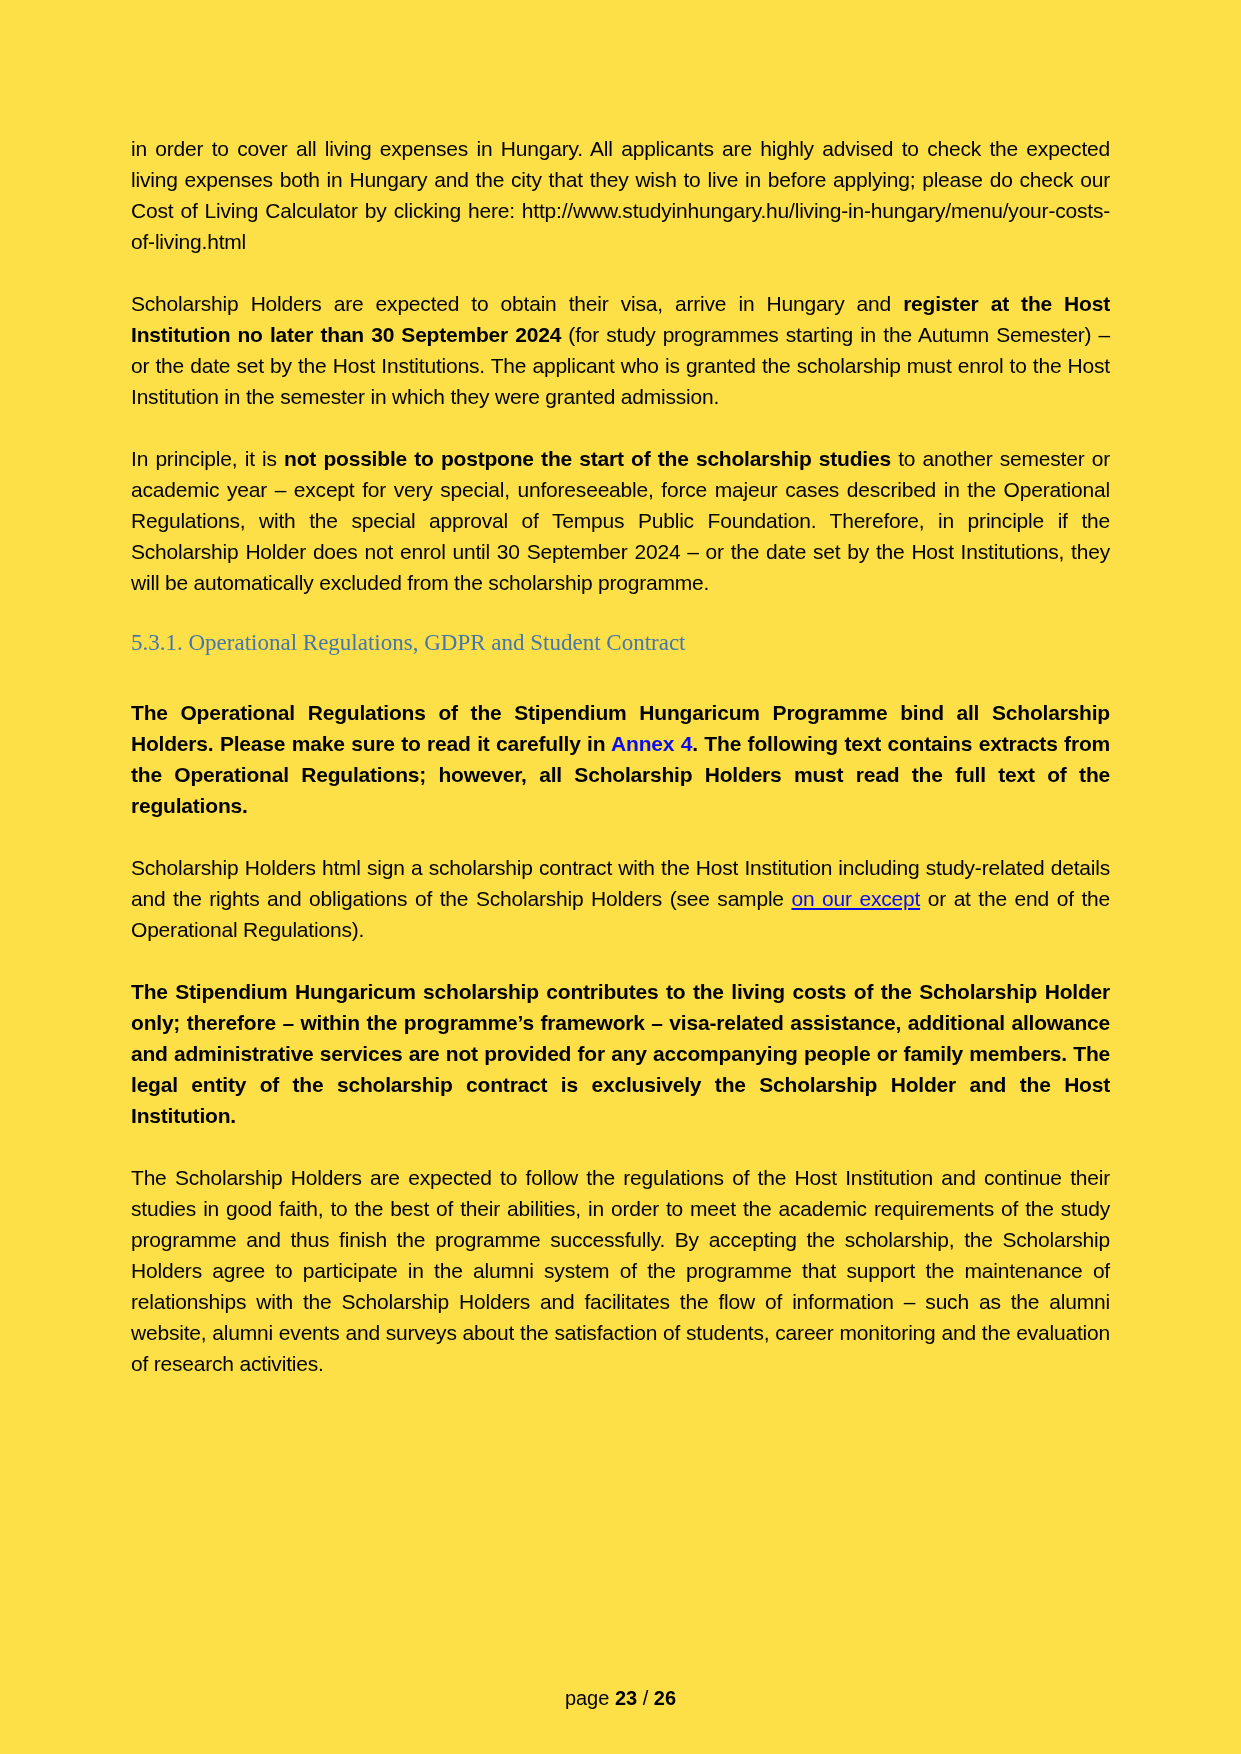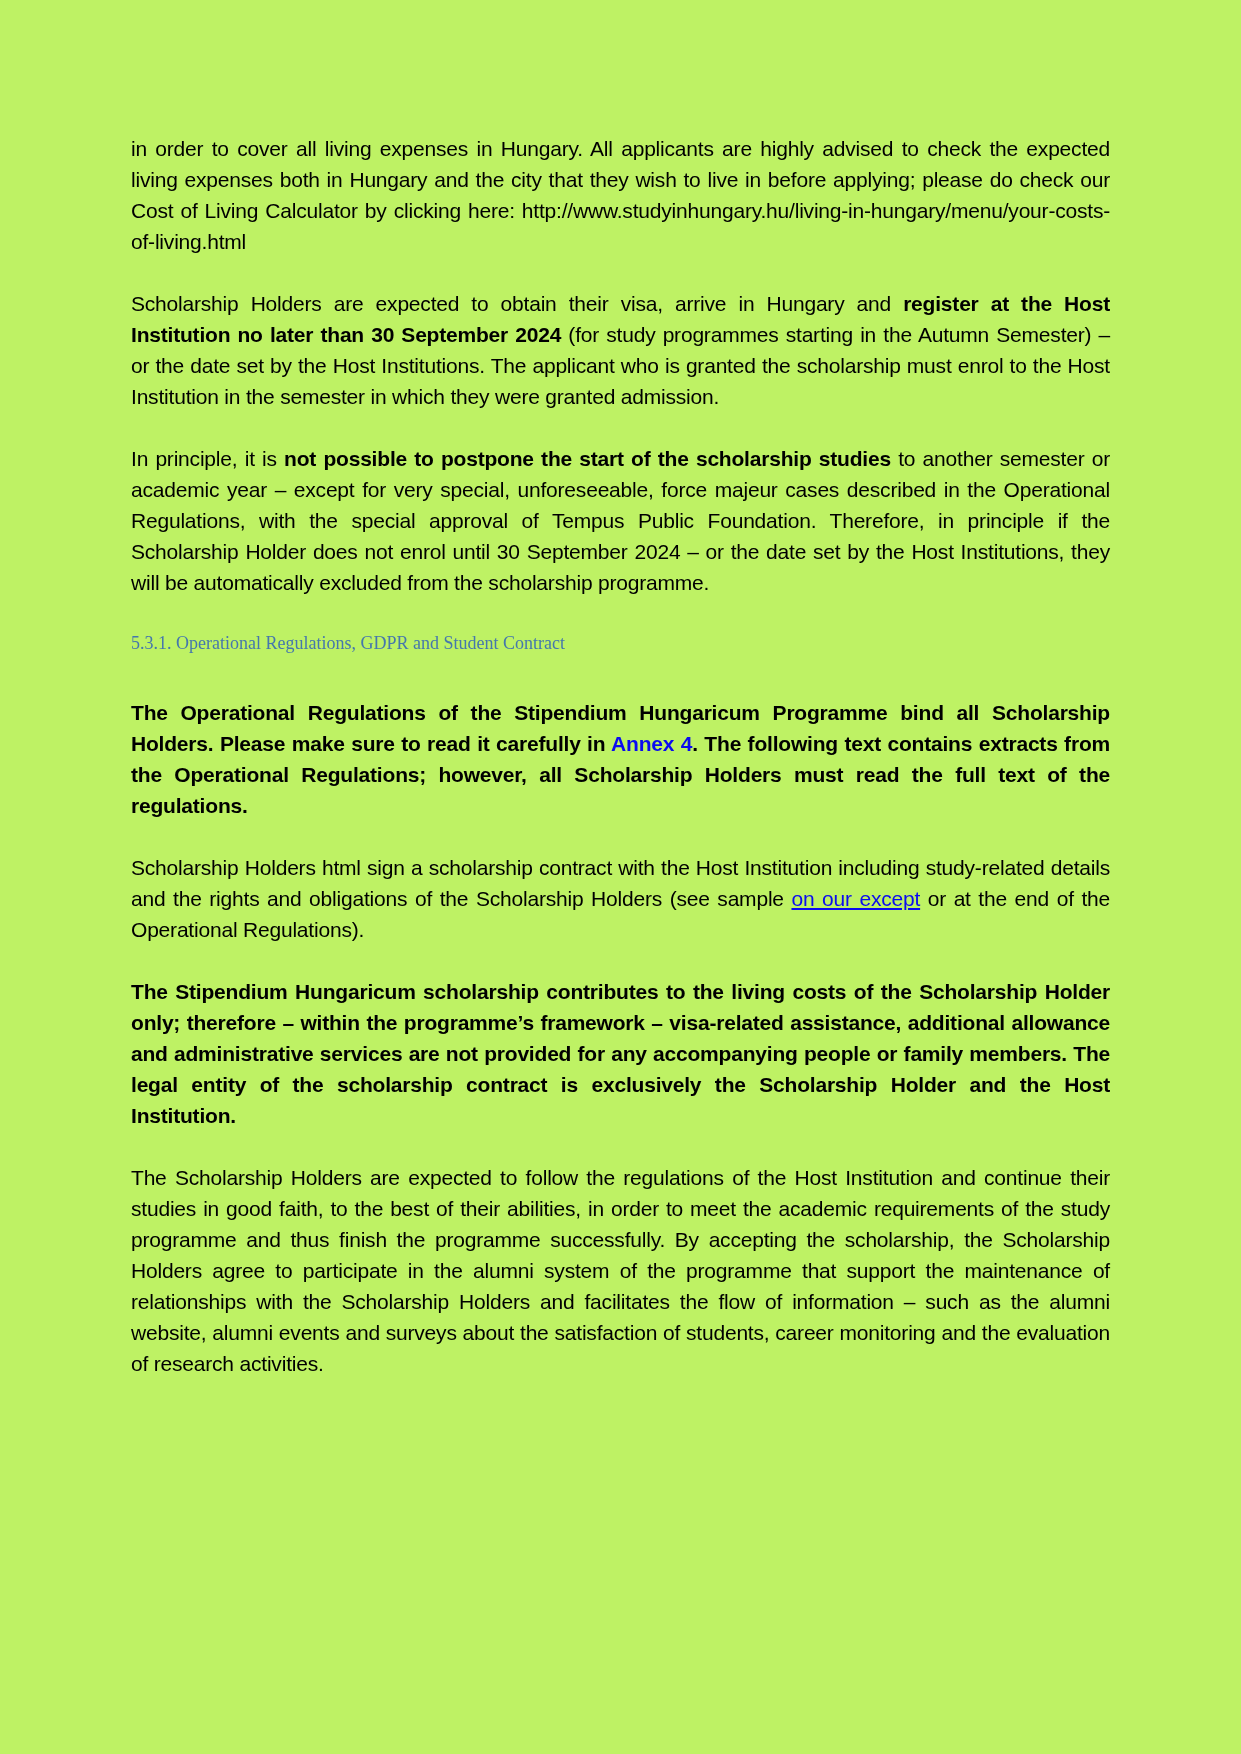--- a/index.html
+++ b/index.html
@@ -4,21 +4,21 @@
 <style>
   html, body {
     margin: 0;
     padding: 0;
     background: #ffffff;
   }
   .page {
     position: relative;
     width: 1241px;
     height: 1754px;
-    background: #bef264;
+    background: #fde047;
     box-sizing: border-box;
     padding: 133px 131px 0 131px;
     font-family: "Liberation Sans", sans-serif;
     color: #000000;
     overflow: hidden;
   }
   .content p {
     margin: 0 0 31px 0;
     font-size: 21px;
     line-height: 31px;
@@ -45,21 +45,21 @@
     font-size: 30px;
     line-height: 34px;
     color: #4577ad;
     margin: 33px 0 56px 0;
     letter-spacing: 0;
     text-align: left;
   }
   h2.subsection-heading {
     font-family: "Liberation Serif", serif;
     font-weight: 700;
-    font-size: 18px;
+    font-size: 23px;
     line-height: 28px;
     color: #4577ad;
     margin: 0 0 40px 0;
     text-align: left;
   }
   p.extra-gap { margin-top: 40px; }
   .footer {
     position: absolute;
     left: 0;
     right: 0;
@@ -83,14 +83,17 @@
 
 
     <h2 class="subsection-heading"><span class="seg-normal">5.3.1. Operational Regulations, GDPR and Student Contract</span></h2>
 
     <p><span class="seg-bold">The Operational Regulations of the Stipendium Hungaricum Programme bind all Scholarship Holders. Please make sure to read it carefully in </span><span class="seg-link-bold">Annex 4</span><span class="seg-bold">. The following text contains extracts from the Operational Regulations; however, all Scholarship Holders must read the full text of the regulations.</span></p>
     <p><span class="seg-normal">Scholarship Holders html sign a scholarship contract with the Host Institution including study-related details and the rights and obligations of the Scholarship Holders (see sample </span><span class="seg-link-underline">on our except</span><span class="seg-normal"> or at the end of the Operational Regulations).</span></p>
     <p><span class="seg-bold">The Stipendium Hungaricum scholarship contributes to the living costs of the Scholarship Holder only; therefore – within the programme’s framework – visa-related assistance, additional allowance and administrative services are not provided for any accompanying people or family members. The legal entity of the scholarship contract is exclusively the Scholarship Holder and the Host Institution.</span></p>
     <p><span class="seg-normal">The Scholarship Holders are expected to follow the regulations of the Host Institution and continue their studies in good faith, to the best of their abilities, in order to meet the academic requirements of the study programme and thus finish the programme successfully. By accepting the scholarship, the Scholarship Holders agree to participate in the alumni system of the programme that support the maintenance of relationships with the Scholarship Holders and facilitates the flow of information – such as the alumni website, alumni events and surveys about the satisfaction of students, career monitoring and the evaluation of research activities.</span></p>
   </div>
 
+  <div class="footer">
+    <span>page </span><span class="num">23</span><span> / </span><span class="num">26</span>
+  </div>
 
 </div>
 
 </body></html>

